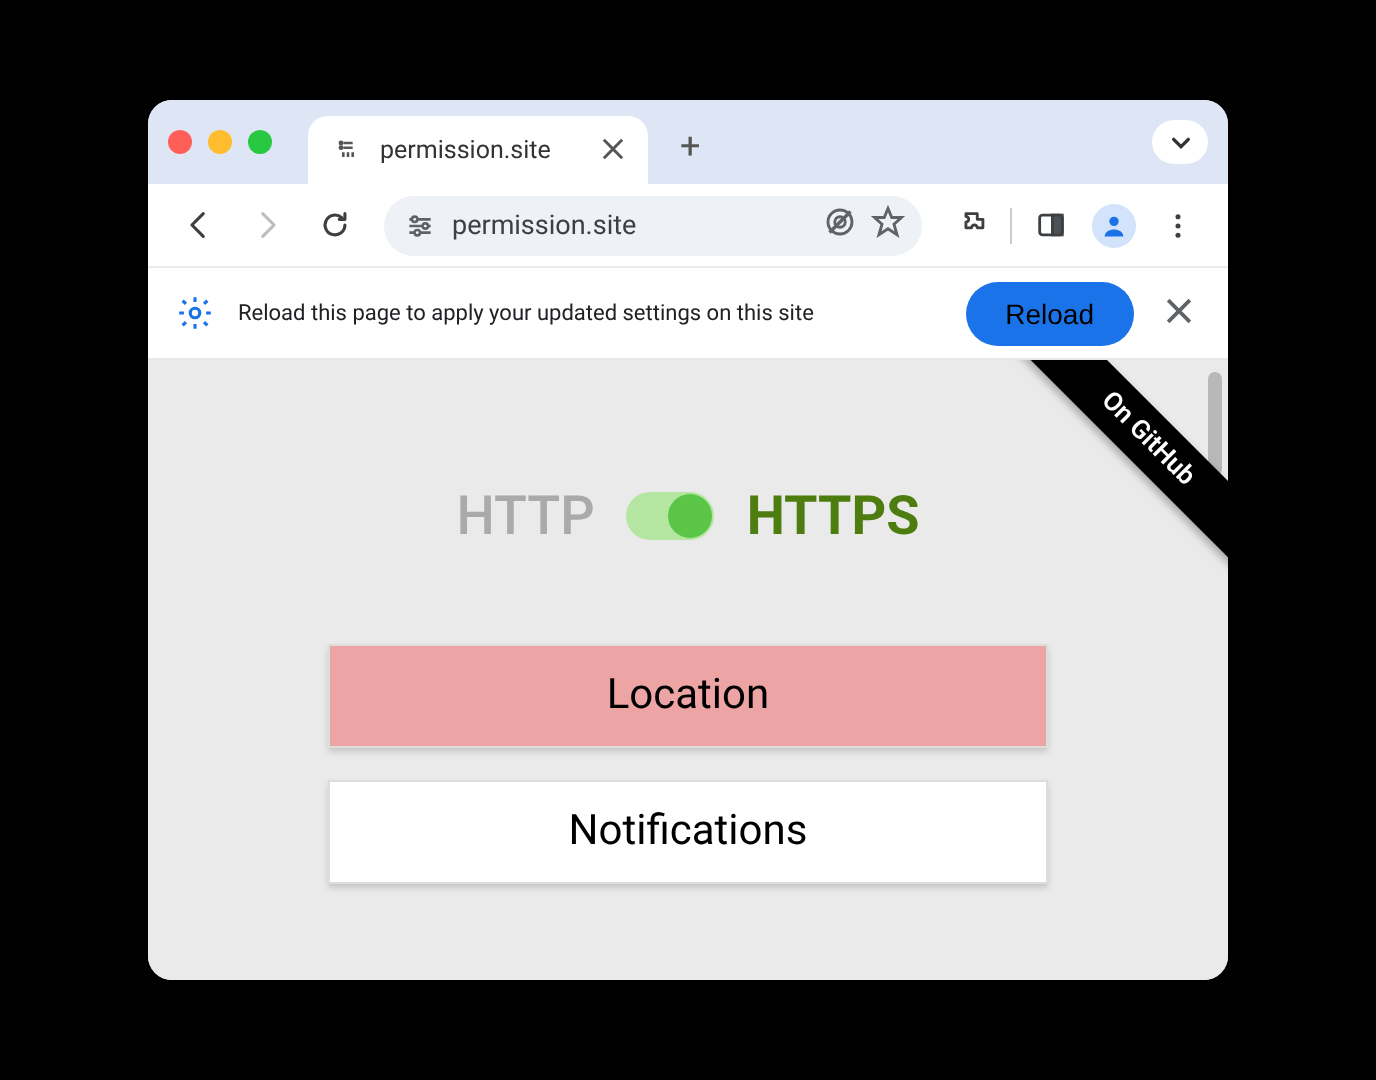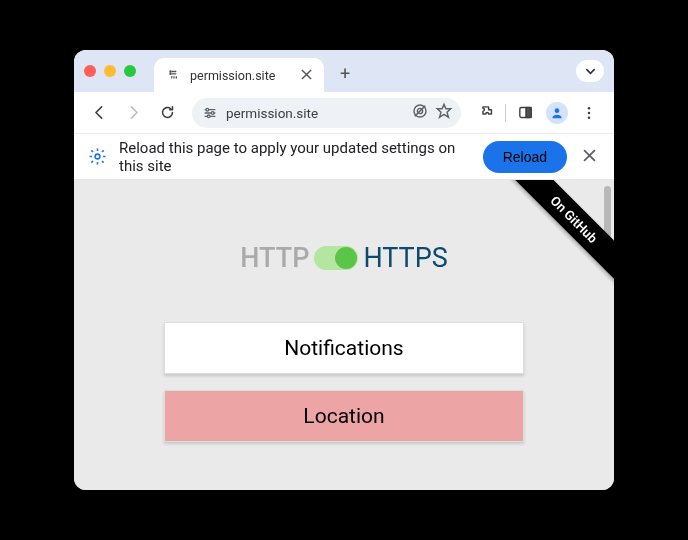--- a/index.html
+++ b/index.html
@@ -122,21 +122,21 @@
       height: 46px;
       background: #fff;
       display: flex;
       align-items: center;
       padding: 0 14px;
       gap: 12px;
       border-bottom: 1px solid #e8e8e8;
       box-shadow: 0 1px 3px rgba(0,0,0,0.08);
     }
     .infobar-icon { color:#1a73e8; display:flex; }
-    .infobar-text { flex:1; font-size:15px; color:#202124;}
+    .infobar-text { flex:1; font-size:11px; color:#202124;}
     .reload-pill {
       background:#1a73e8; color:#000000; border:none;
       border-radius: 18px; padding: 8px 20px;
       font-size:14px; font-weight:500; cursor:pointer;
     }
     .infobar-close { color:#5f6368; cursor:pointer; font-size:16px; padding:4px;}
     .content {
       position: relative;
       background: #eaeaea;
       height: calc(100% - 42px - 42px - 46px);
@@ -151,26 +151,26 @@
       font-size:13px; font-weight:600;
       box-shadow: 0 2px 4px rgba(0,0,0,0.3);
     }
     .scrollbar {
       position:absolute; right:3px; top:6px;
       width:7px; height:52px; background:#b8b8b8;
       border-radius:4px;
     }
     .protocol-row {
       display:flex; align-items:center; justify-content:center;
-      gap: 5px;
+      gap: 16px;
       margin-top: 62px;
       font-size: 27px;
     }
     .proto-http { color:#aaa; font-weight:500;}
-    .proto-https { color:#0c4a6e; font-weight:400;}
+    .proto-https { color:#4d7c0f; font-weight:700;}
     .switch {
       width: 44px; height:24px; background:#b5e6a1; border-radius:12px;
       position:relative;
     }
     .switch .knob {
       position:absolute; right:1px; top:1px;
       width:22px; height:22px; border-radius:50%;
       background:#5ac547;
     }
     .buttons {
@@ -320,18 +320,18 @@
 
     <div class="protocol-row">
       <span class="proto-http">HTTP</span>
       <span class="switch">
           <span class="knob"></span>
         </span>
       <span class="proto-https">HTTPS</span>
     </div>
 
     <div class="buttons">
+      <button class="perm-btn denied">Location</button>
       <button class="perm-btn">Notifications</button>
-      <button class="perm-btn denied">Location</button>
     </div>
   </div>
 
 </div>
 
 </body></html>

